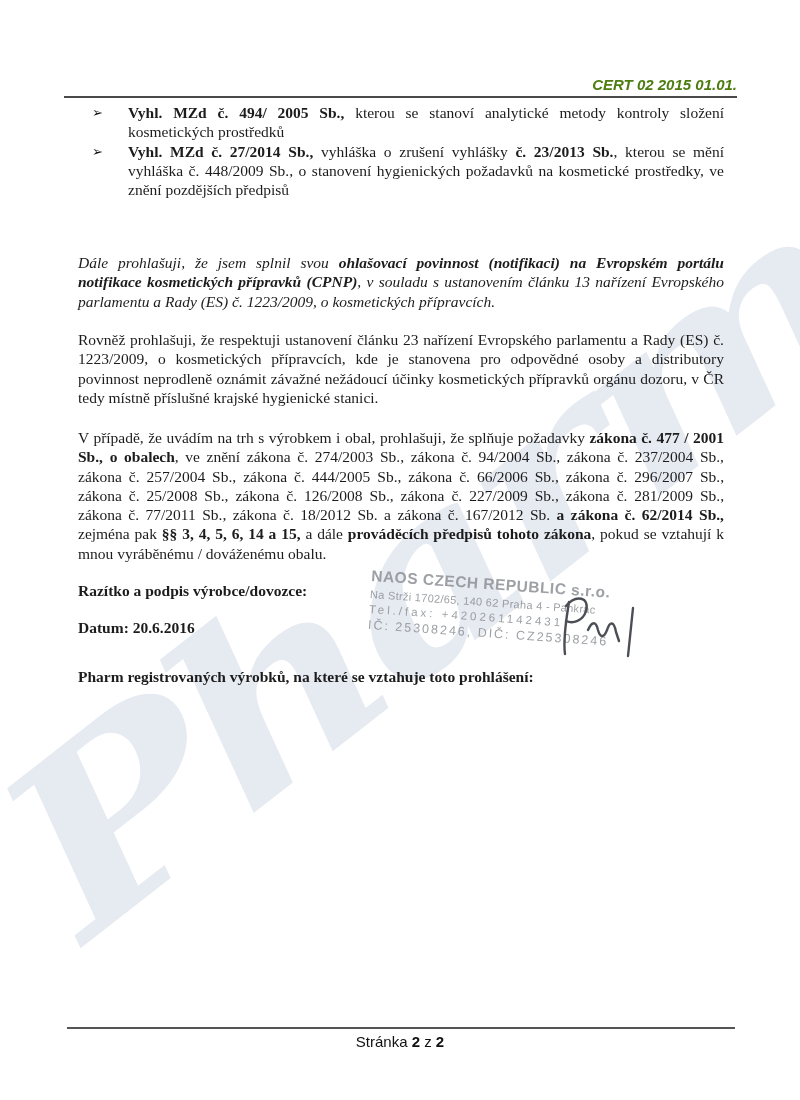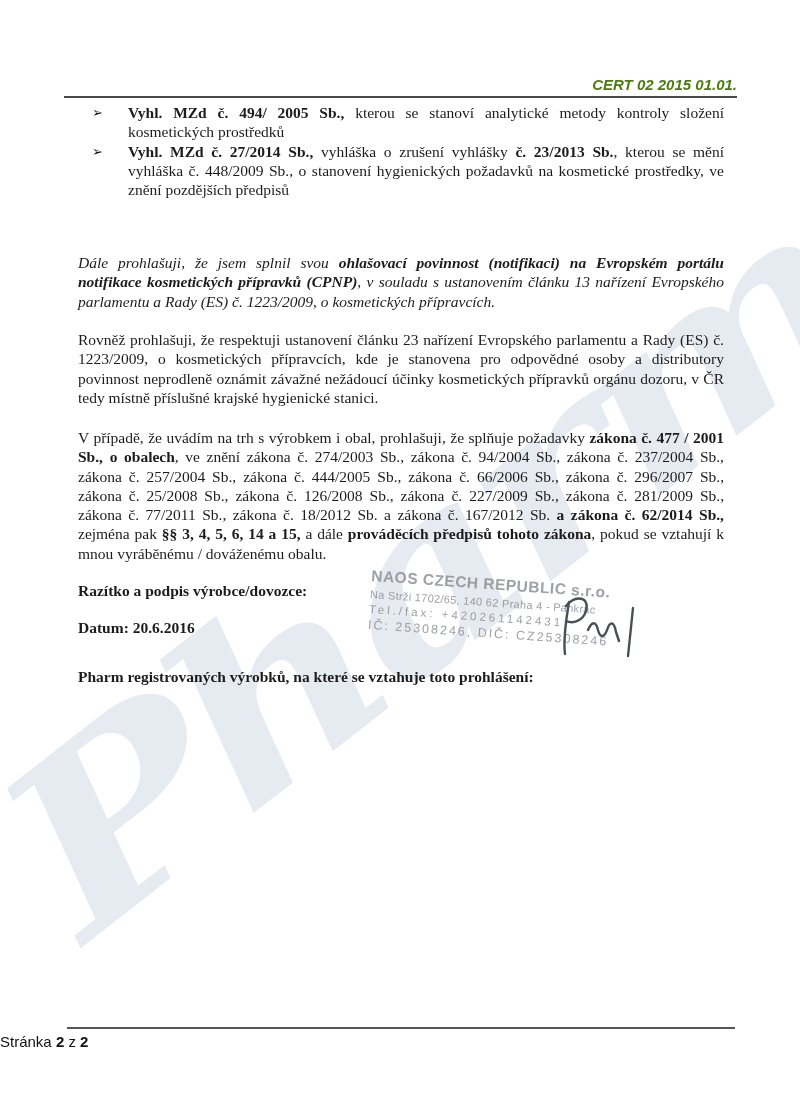--- a/index.html
+++ b/index.html
@@ -53,21 +53,21 @@
   .stamp-company { font-size:15.5px; font-weight:bold; letter-spacing:0.5px; }
   .stamp-address { font-size:11px; margin-top:3px; letter-spacing:0.3px; }
   .stamp-phone   { font-size:11.5px; margin-top:3px; letter-spacing:3px; white-space:nowrap; }
   .stamp-ids     { font-size:12.5px; margin-top:3px; letter-spacing:2px; white-space:nowrap; }
 
   .signature { position:absolute; left:553px; top:588px; }
 
   
   .ftr-rule { position:absolute; top:1027px; left:67px; width:668px; height:2px;
               background:#555; }
-  .ftr-page { position:absolute; top:1033px; left:0; width:800px; text-align:left;
+  .ftr-page { position:absolute; top:1033px; left:0; width:800px; text-align:center;
               font-family:"Liberation Sans", sans-serif; font-size:15px; color:#111; }
 </style>
 </head>
 <body>
 
 <div class="page">
 
   <div class="watermark">Pharm</div>
 
   <div class="content">

